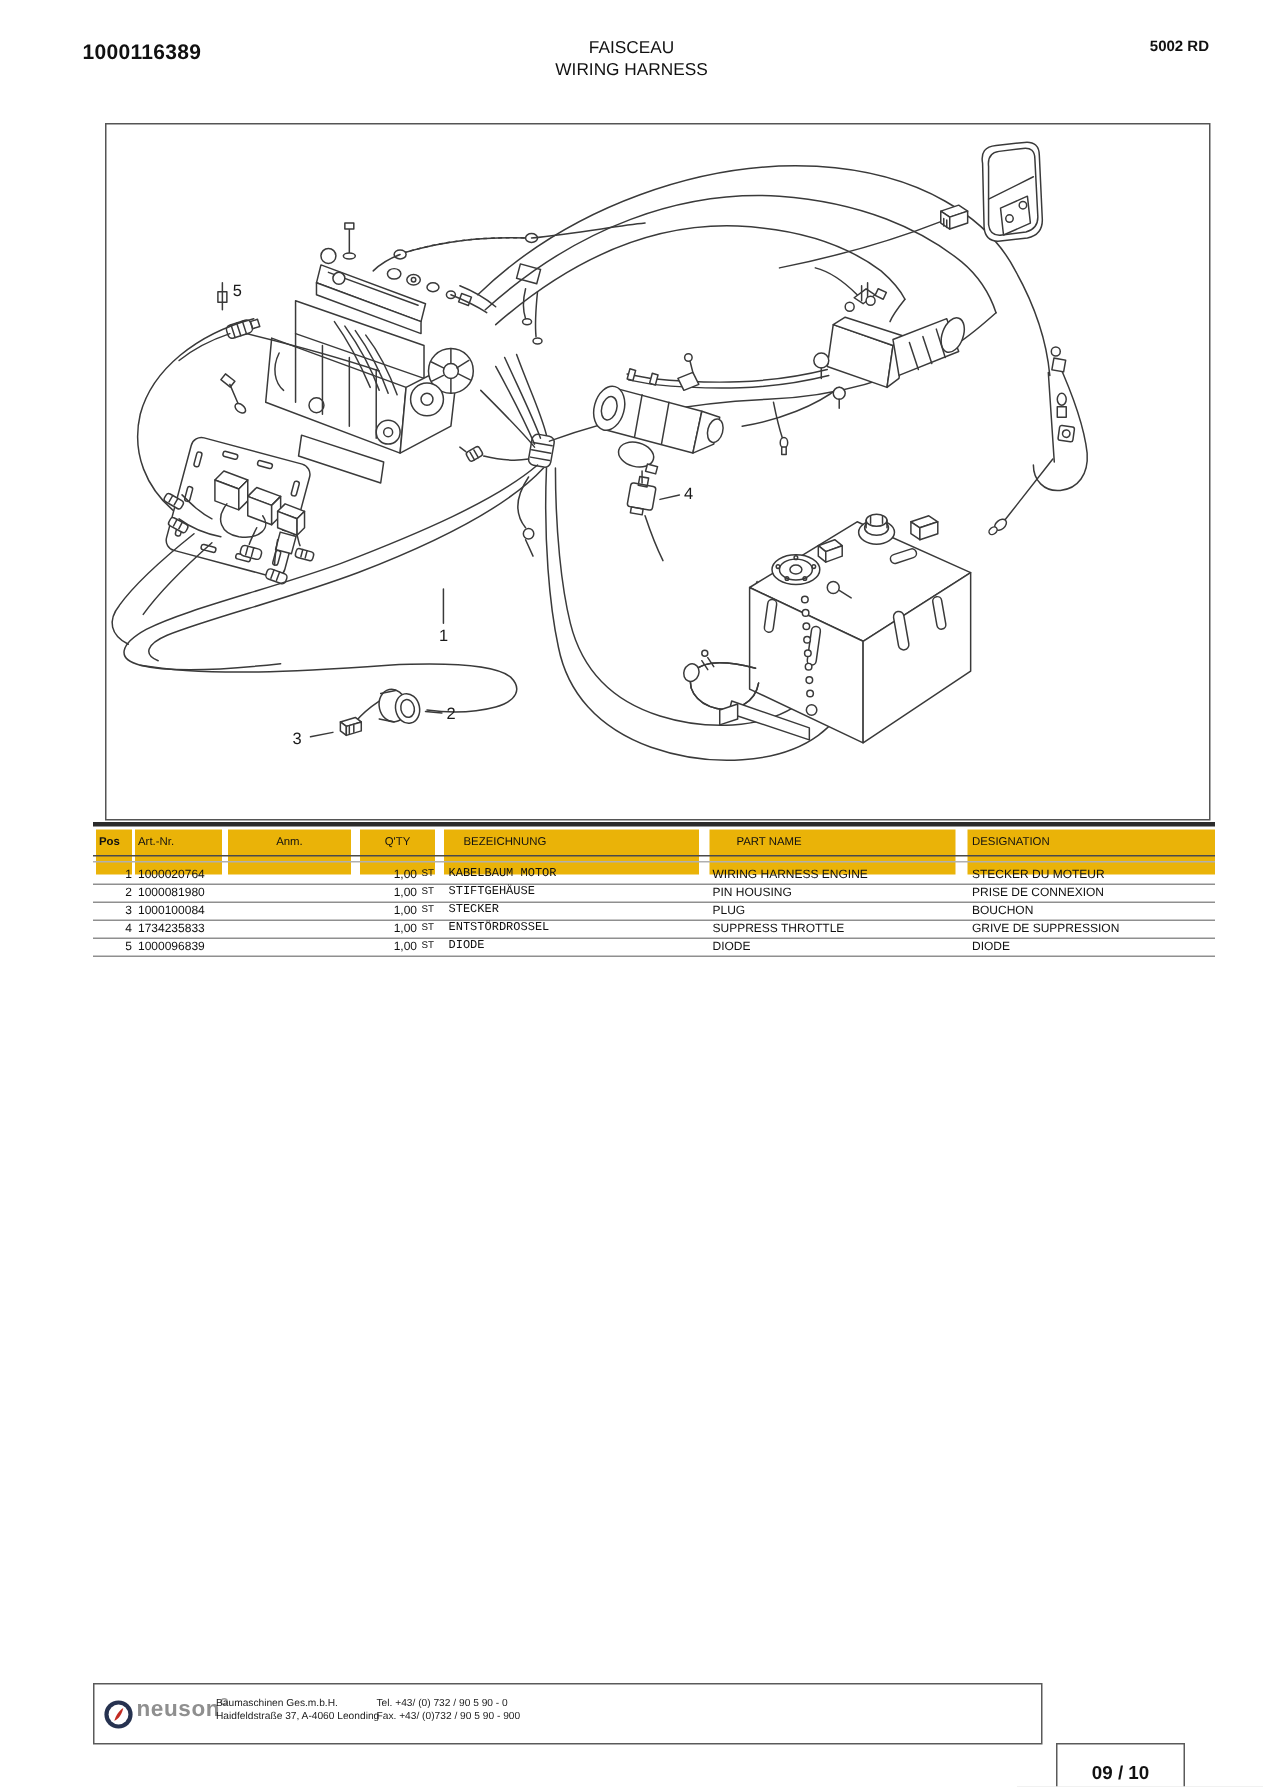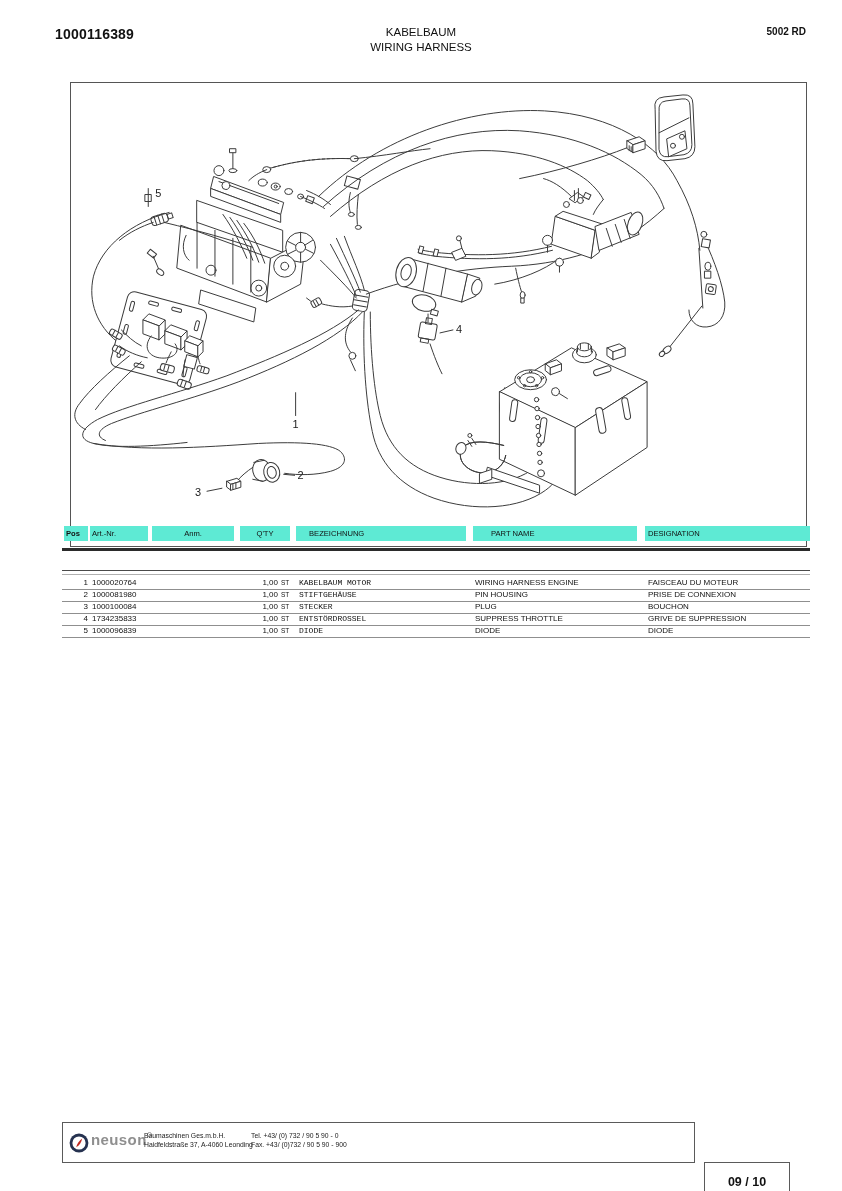--- a/index.html
+++ b/index.html
@@ -10,21 +10,21 @@
   .model{right:36px;top:26px;font-size:10px;font-weight:bold;}
   .titleblock{left:0;right:0;top:25px;text-align:center;font-size:11.5px;line-height:14.5px;}
   .frame{left:70px;top:82px;width:737px;height:465px;border:1.4px solid #555;box-sizing:border-box;}
   .frame svg{position:absolute;left:0;top:0;width:100%;height:100%;}
   .d *{vector-effect:none;}
   .d path,.d line,.d ellipse,.d circle,.d rect,.d polygon{stroke:#3a3a3a;fill:none;stroke-width:1;stroke-linecap:round;stroke-linejoin:round;}
   .wfill{fill:#fff !important;}
   .callout{font-size:11px;fill:#1a1a1a;stroke:none !important;}
   
   .thickbar{left:62px;top:548px;width:748px;height:3px;background:#2b2b2b;}
-  .hcell{top:526px;height:15px;background:#5eead4;font-size:7.6px;line-height:15px;color:#111;}
+  .hcell{top:553px;height:30px;background:#eab308;font-size:7.6px;line-height:15px;color:#111;}
   .dline1{left:62px;top:570px;width:748px;height:1.4px;background:#4a4a4a;}
   .dline2{left:62px;top:573.6px;width:748px;height:1px;background:#b0b0b0;}
   .trow{position:absolute;left:0;width:842px;height:12px;font-size:8px;line-height:12px;}
   .trow span{position:absolute;white-space:nowrap;}
   .rsep{position:absolute;left:62px;width:748px;height:1px;background:#8f8f8f;}
   .c-pos{left:64px;width:24px;text-align:right;}
   .c-art{left:92px;}
   .c-anm{left:152px;}
   .c-qty{left:238px;width:40px;text-align:right;}
   .c-unit{left:281px;font-size:6.5px;}
@@ -39,21 +39,21 @@
   .tm{display:inline-block;width:3px;height:3px;border:.8px solid #9a9a9a;border-radius:50%;vertical-align:top;margin-top:1px;}
   .ftext{font-size:6.8px;line-height:8.6px;color:#222;}
 </style>
 </head>
 <body>
 
 <div class="page">
 
   <div class="abs docnum">1000116389</div>
   <div class="abs titleblock">
-    <div>KABELBAUM</div>
+    <div>FAISCEAU</div>
     <div>WIRING HARNESS</div>
   </div>
   <div class="abs model">5002 RD</div>
 
   <div class="abs frame">
     <svg class="d" viewBox="70 82 737 465">
 
       <g>
         <polygon class="wfill" points="196,200 282,230 282,252 196,222"></polygon>
         <polygon class="wfill" points="180,225 270,258 266,302 176,268"></polygon>
@@ -401,21 +401,21 @@
     <div class="abs dline2"></div>
     <div>
         <div class="trow" style="top: 577px;">
       <span class="c-pos">1</span>
       <span class="c-art">1000020764</span>
       <span class="c-anm"></span>
       <span class="c-qty">1,00</span>
       <span class="c-unit">ST</span>
       <span class="c-bez">KABELBAUM MOTOR</span>
       <span class="c-pn">WIRING HARNESS ENGINE</span>
-      <span class="c-ds">FAISCEAU DU MOTEUR</span>
+      <span class="c-ds">STECKER DU MOTEUR</span>
     </div>
         <div class="rsep" style="top: 589px;"></div>
         <div class="trow" style="top: 589px;">
       <span class="c-pos">2</span>
       <span class="c-art">1000081980</span>
       <span class="c-anm"></span>
       <span class="c-qty">1,00</span>
       <span class="c-unit">ST</span>
       <span class="c-bez">STIFTGEHÄUSE</span>
       <span class="c-pn">PIN HOUSING</span>

